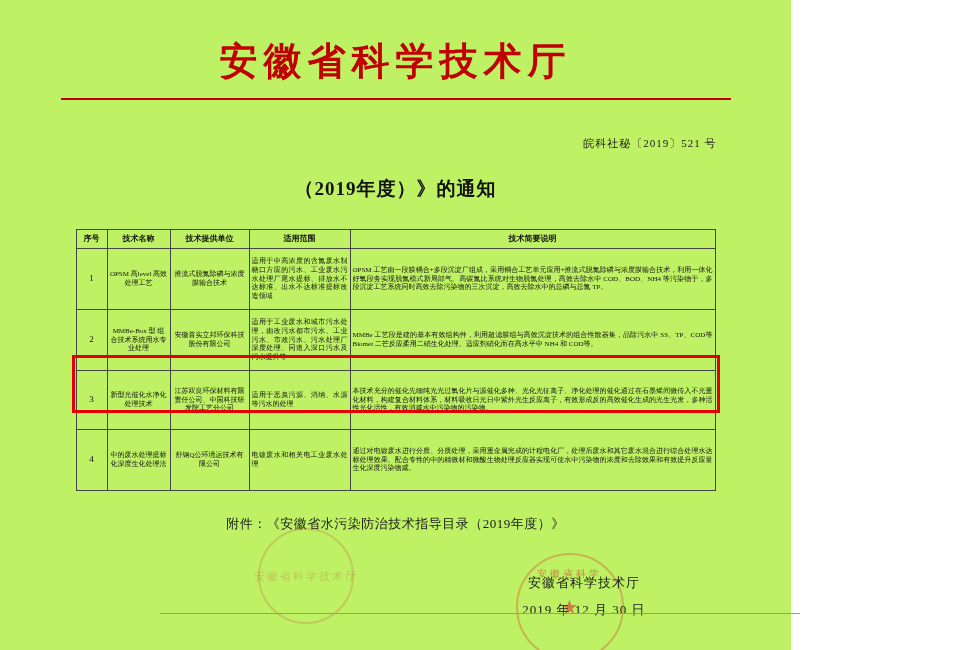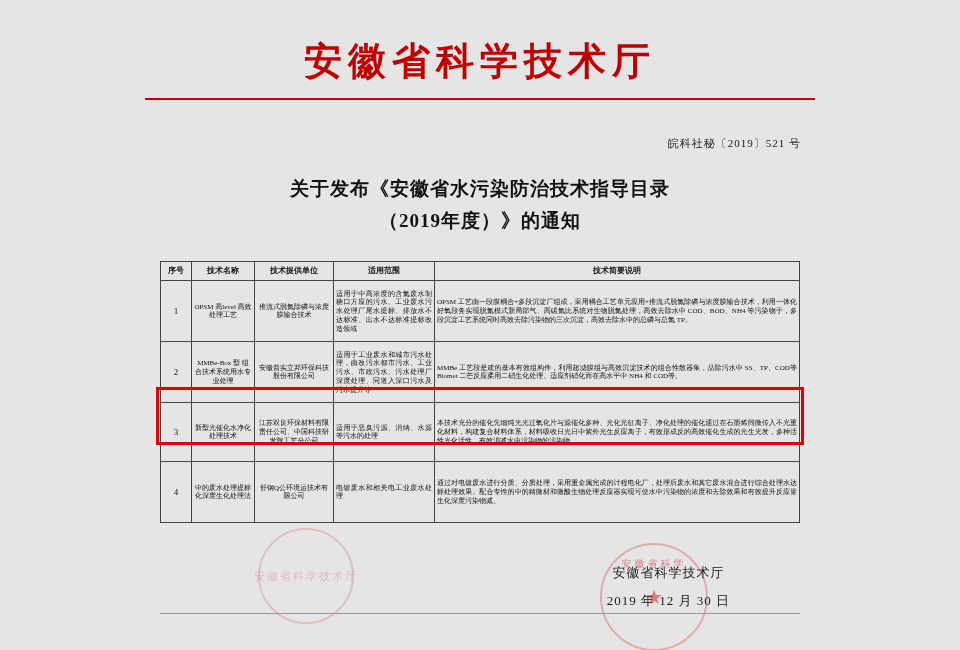--- a/index.html
+++ b/index.html
@@ -9,23 +9,23 @@
   }
   body {
     width: 960px;
     height: 650px;
     overflow: hidden;
     font-family: "Liberation Serif", serif;
     color: #1a1a1a;
   }
   .page {
     position: relative;
-    width: 960px;
+    width: 791px;
     height: 650px;
-    background: #e5e5e5;
+    background: #bef264;
     box-sizing: border-box;
   }
   
   .doc-header {
     text-align: center;
     padding-top: 40px;
   }
   .doc-header .org-title {
     font-family: "DejaVu Serif", serif;
     font-size: 38px;
@@ -193,21 +193,20 @@
 <div class="page">
 
   <div class="doc-header">
     <div class="org-title">安徽省科学技术厅</div>
     <div class="red-rule"></div>
   </div>
 
   <div class="doc-number">皖科社秘〔2019〕521 号</div>
 
   <div class="doc-title">
-    <div>关于发布《安徽省水污染防治技术指导目录</div>
     <div>（2019年度）》的通知</div>
   </div>
 
   <div class="table-wrap">
     <table class="catalog">
       <thead>
         <tr>
           <th class="col-no">序号</th>
           <th class="col-name">技术名称</th>
           <th class="col-unit">技术提供单位</th>
@@ -242,20 +241,21 @@
           <td class="cell-name">中的废水处理提标化深度生化处理法</td>
           <td class="cell-unit">舒钢Q公环境运技术有限公司</td>
           <td class="cell-scope">电镀废水和相关电工业废水处理</td>
           <td class="cell-desc">通过对电镀废水进行分质、分质处理，采用重金属完成的计程电化厂，处理后废水和其它废水混合进行综合处理水达标处理效果。配合专性的中的精微材和微酸生物处理反应器实现可使水中污染物的浓度和去除效果和有效提升反应量生化深度污染物减。</td>
         </tr>
       </tbody>
     </table>
     <div class="highlight-box" style="left:-4px; top:126px; width:648px; height:58px;"></div>
   </div>
 
+  <div class="attachment">附件：《安徽省水污染防治技术指导目录（2019年度）》</div>
 
   <div class="seal-ghost">
     <span>安徽省科学技术厅</span>
   </div>
 
   <div class="signature">
     <div class="seal">
       <div class="seal-top">安徽省科学</div>
       <div class="seal-star">★</div>
 

